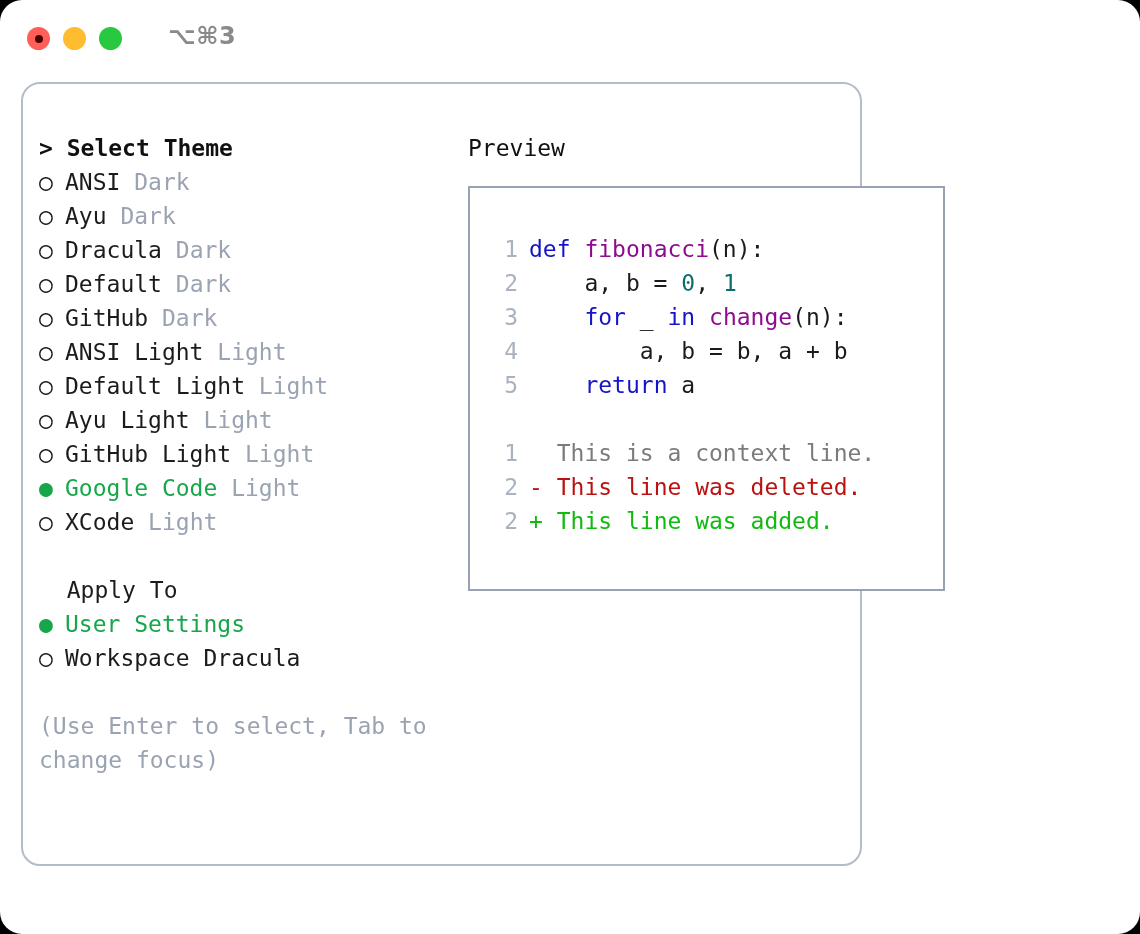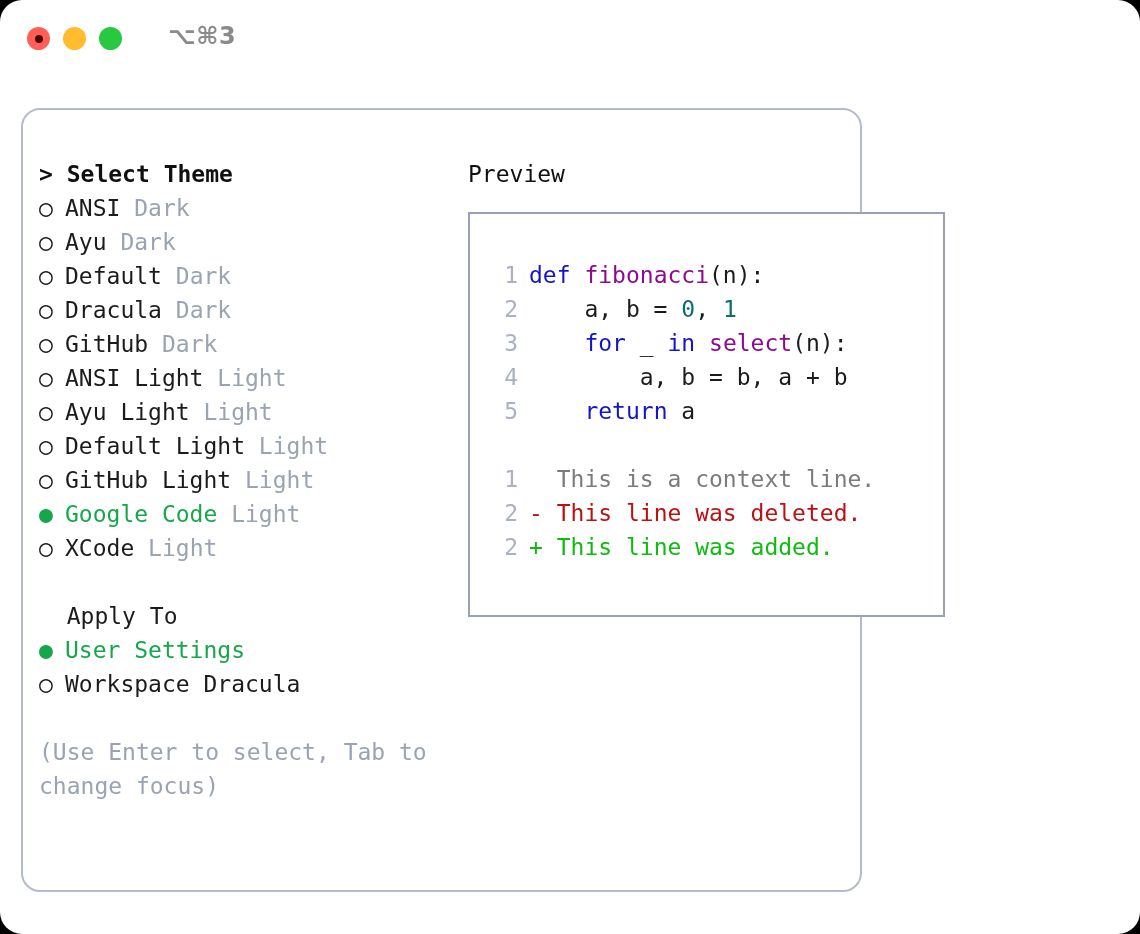--- a/index.html
+++ b/index.html
@@ -65,21 +65,21 @@
     font-size: 24px;
     font-weight: 700;
     color: #8a8a8a;
     letter-spacing: 0.5px;
   }
 
   
   .panel {
     position: absolute;
     left: 21px;
-    top: 108px;
+    top: 82px;
     width: 841px;
     height: 784px;
     box-sizing: border-box;
     border: 2px solid #b3bcc8;
     border-radius: 19px;
     background: #ffffff;
   }
 
   .panel-inner {
     position: absolute;
@@ -206,26 +206,26 @@
   <div class="panel">
     <div class="panel-inner">
 
       <div class="col-left">
 
         <div class="section-header focused"><span>&gt; </span><span>Select Theme</span></div>
 
         <div id="theme-list">
             <div class="opt-row"><span class="bullet">○</span><span class="opt-label">ANSI</span><span class="opt-suffix"> Dark</span></div>
             <div class="opt-row"><span class="bullet">○</span><span class="opt-label">Ayu</span><span class="opt-suffix"> Dark</span></div>
+            <div class="opt-row"><span class="bullet">○</span><span class="opt-label">Dracula</span><span class="opt-suffix"> Dark</span></div>
             <div class="opt-row"><span class="bullet">○</span><span class="opt-label">Default</span><span class="opt-suffix"> Dark</span></div>
-            <div class="opt-row"><span class="bullet">○</span><span class="opt-label">Dracula</span><span class="opt-suffix"> Dark</span></div>
             <div class="opt-row"><span class="bullet">○</span><span class="opt-label">GitHub</span><span class="opt-suffix"> Dark</span></div>
             <div class="opt-row"><span class="bullet">○</span><span class="opt-label">ANSI Light</span><span class="opt-suffix"> Light</span></div>
+            <div class="opt-row"><span class="bullet">○</span><span class="opt-label">Default Light</span><span class="opt-suffix"> Light</span></div>
             <div class="opt-row"><span class="bullet">○</span><span class="opt-label">Ayu Light</span><span class="opt-suffix"> Light</span></div>
-            <div class="opt-row"><span class="bullet">○</span><span class="opt-label">Default Light</span><span class="opt-suffix"> Light</span></div>
             <div class="opt-row"><span class="bullet">○</span><span class="opt-label">GitHub Light</span><span class="opt-suffix"> Light</span></div>
             <div class="opt-row selected"><span class="bullet">●</span><span class="opt-label">Google Code</span><span class="opt-suffix"> Light</span></div>
             <div class="opt-row"><span class="bullet">○</span><span class="opt-label">XCode</span><span class="opt-suffix"> Light</span></div>
           </div>
 
         <div class="spacer-block"></div>
 
         <div class="section-header unfocused"><span>  </span><span>Apply To</span></div>
 
         <div id="apply-list">
@@ -237,21 +237,21 @@
 
         <div class="hint">(Use Enter to select, Tab to change focus)</div>
       </div>
 
       <div class="col-right">
         <div class="preview-title">Preview</div>
         <div class="code-box">
           <div id="code-lines">
               <div class="code-line"><span class="lineno">1</span><span class="gap"></span><span class="tok-kw">def </span><span class="tok-fn">fibonacci</span><span class="tok-plain">(n):</span></div>
               <div class="code-line"><span class="lineno">2</span><span class="gap"></span><span class="tok-plain">    a, b = </span><span class="tok-num">0</span><span class="tok-plain">, </span><span class="tok-num">1</span></div>
-              <div class="code-line"><span class="lineno">3</span><span class="gap"></span><span class="tok-plain">    </span><span class="tok-kw">for</span><span class="tok-plain"> _ </span><span class="tok-kw">in</span><span class="tok-plain"> </span><span class="tok-fn">select</span><span class="tok-plain">(n):</span></div>
+              <div class="code-line"><span class="lineno">3</span><span class="gap"></span><span class="tok-plain">    </span><span class="tok-kw">for</span><span class="tok-plain"> _ </span><span class="tok-kw">in</span><span class="tok-plain"> </span><span class="tok-fn">change</span><span class="tok-plain">(n):</span></div>
               <div class="code-line"><span class="lineno">4</span><span class="gap"></span><span class="tok-plain">        a, b = b, a + b</span></div>
               <div class="code-line"><span class="lineno">5</span><span class="gap"></span><span class="tok-plain">    </span><span class="tok-kw">return</span><span class="tok-plain"> a</span></div>
             </div>
           <div class="diff-spacer"></div>
           <div id="diff-lines">
               <div class="code-line ctx"><span class="lineno">1</span><span class="gap"></span><span>  </span><span>This is a context line.</span></div>
               <div class="code-line del"><span class="lineno">2</span><span class="gap"></span><span>- </span><span>This line was deleted.</span></div>
               <div class="code-line add"><span class="lineno">2</span><span class="gap"></span><span>+ </span><span>This line was added.</span></div>
             </div>
         </div>

